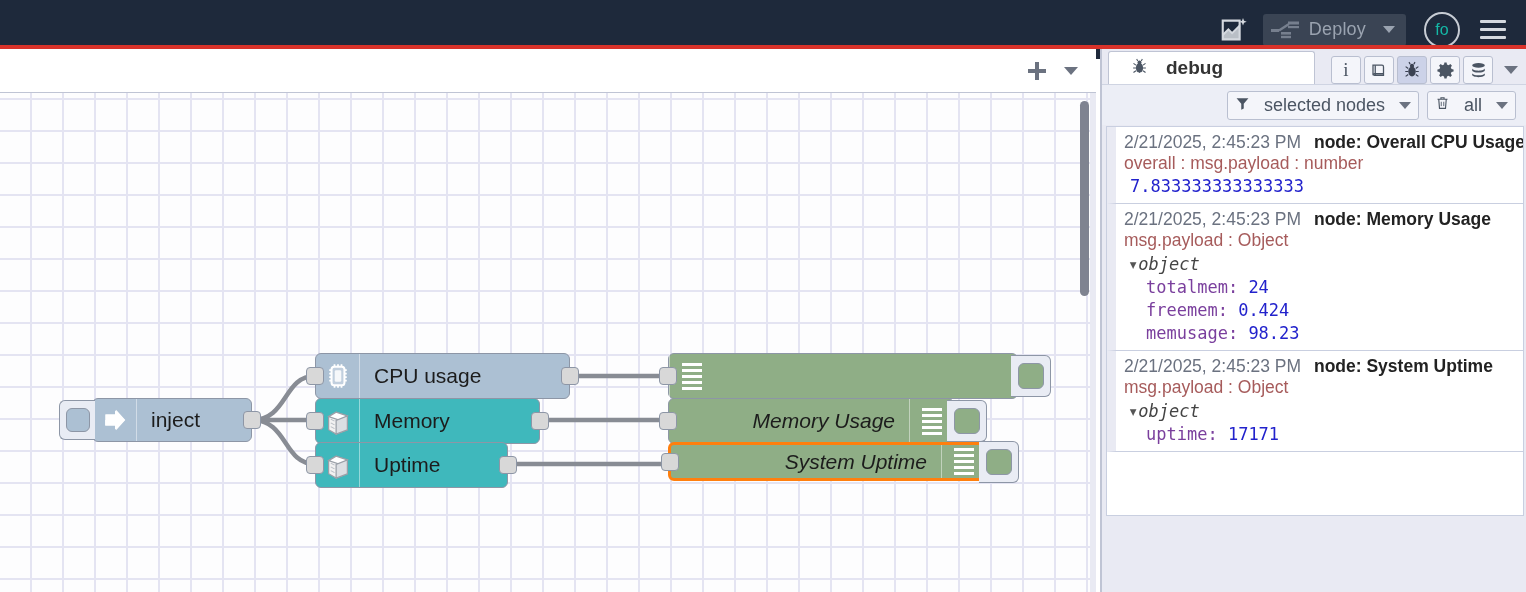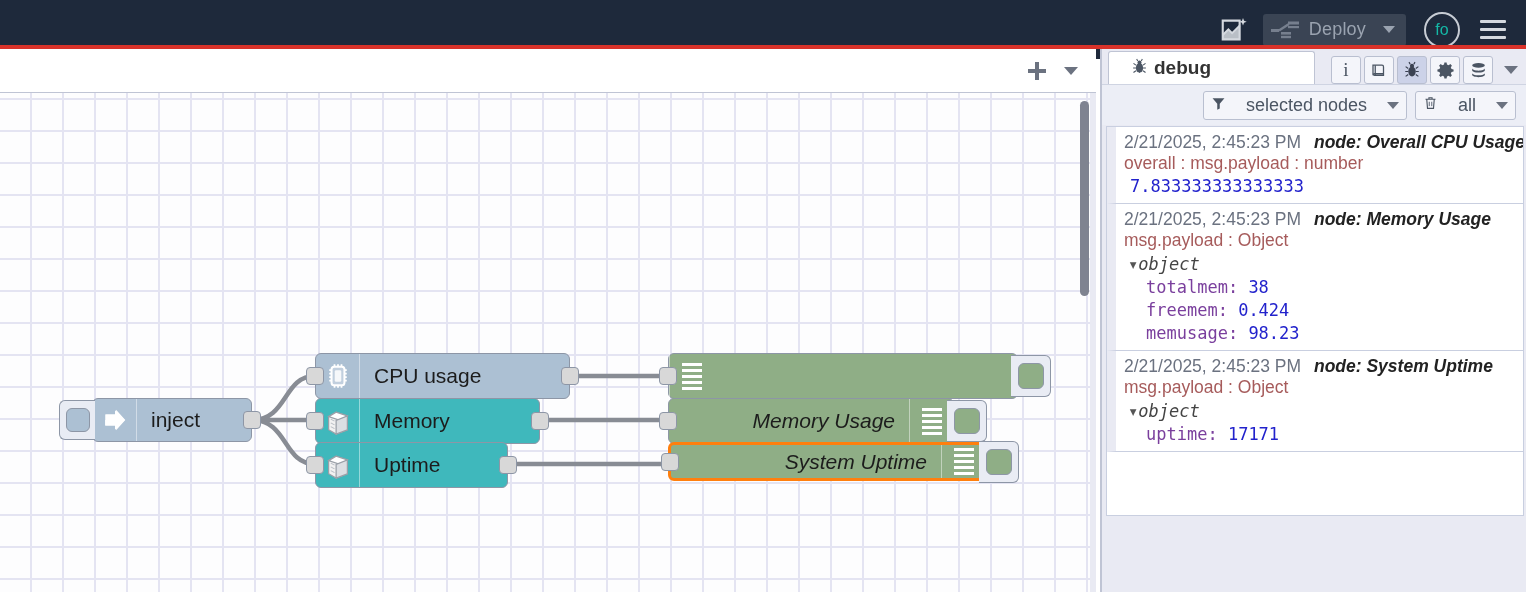--- a/index.html
+++ b/index.html
@@ -160,54 +160,54 @@
     position: absolute; left: 1100px; top: 49px; width: 426px; height: 543px;
     background: #e9eaf3; border-left: 2px solid #bfc4d4;
   }
   #sidebar-tabrow {
     position: absolute; left: 0; top: 0; width: 426px; height: 35px;
     display: flex; align-items: flex-end;
   }
   #debug-tab {
     margin-left: 6px; width: 207px; height: 33px; background: #fff;
     border: 1px solid #bfc4d4; border-bottom: none; border-radius: 3px 3px 0 0;
-    display: flex; align-items: center; padding-left: 22px; gap: 6px; cursor: pointer;
+    display: flex; align-items: center; padding-left: 22px; gap: 18px; cursor: pointer;
   }
   #debug-tab-label { font-size: 19px; font-weight: bold; color: #333; }
   .tool-icons { display: flex; align-items: center; margin-left: 16px; gap: 3px; }
   .tool-icon {
     width: 30px; height: 28px; border: 1px solid #b9bfd0; border-radius: 3px;
     background: #f4f5fa; display: flex; align-items: center; justify-content: center;
     font-size: 17px; color: #4b5563; cursor: pointer;
   }
   .tool-icon.active { background: #ccd2e8; }
   #sidebar-tab-caret {
     margin-left: 8px; display: flex; align-items: center; cursor: pointer;
   }
   #sidebar-filterrow {
     position: absolute; left: 0; top: 35px; width: 426px; height: 41px;
     background: #eceef6; border-top: 1px solid #cfd4e2;
     display: flex; align-items: center; justify-content: flex-end; padding-right: 12px; gap: 8px;
   }
   .filter-btn {
     height: 29px; border: 1px solid #b9bfd0; border-radius: 3px; background: #f4f5fa;
-    display: flex; align-items: center; padding: 0 7px; gap: 20px; cursor: pointer;
+    display: flex; align-items: center; padding: 0 7px; gap: 14px; cursor: pointer;
     font-size: 18px; color: #4b5563;
   }
   #debug-messages {
     position: absolute; left: 4px; top: 77px; width: 418px; height: 390px;
     background: #fff; border: 1px solid #c9cfe0; overflow: hidden;
   }
   .debug-msg {
     border-bottom: 1px solid #c9cfe0; border-left: 9px solid #e9eaf3;
     padding: 5px 6px 7px 8px;
   }
   .msg-head { font-size: 17.5px; color: #222; white-space: nowrap; }
   .msg-time { color: #6b7280; }
-  .msg-node { font-weight: bold; margin-left: 8px; font-style: italic; }
+  .msg-node { font-weight: bold; margin-left: 8px; }
   .msg-topic { font-size: 17.5px; color: #a65b5b; }
   .msg-value {
     font-family: "DejaVu Sans Mono", monospace; font-size: 17px;
     color: #2222cc; padding-left: 6px; padding-top: 2px;
   }
   .obj-toggle {
     font-family: "DejaVu Sans Mono", monospace; font-size: 17px;
     font-style: italic; color: #444; padding-left: 4px; padding-top: 3px;
   }
   .obj-toggle .tri { color: #555; font-style: normal; }
@@ -504,21 +504,21 @@
         <div class="msg-head">
           <span class="msg-time">2/21/2025, 2:45:23 PM</span>
           <span class="msg-node">node: Memory Usage</span>
         </div>
         <div class="msg-topic">msg.payload : Object</div>
         <div class="obj-toggle">
           <span class="tri">▾</span><span>object</span>
         </div>
         <div class="obj-prop">
           <span>totalmem</span>:
-          <b>38</b>
+          <b>24</b>
         </div>
         <div class="obj-prop">
           <span>freemem</span>:
           <b>0.424</b>
         </div>
         <div class="obj-prop">
           <span>memusage</span>:
           <b>98.23</b>
         </div>
       </div>

